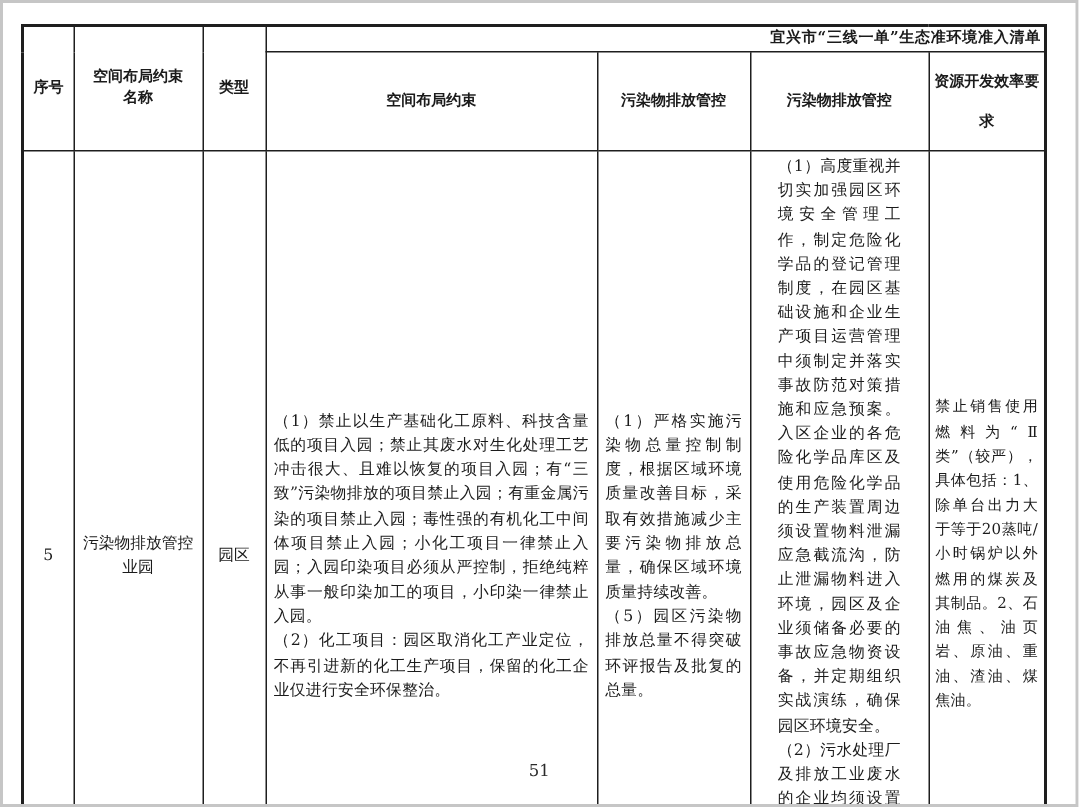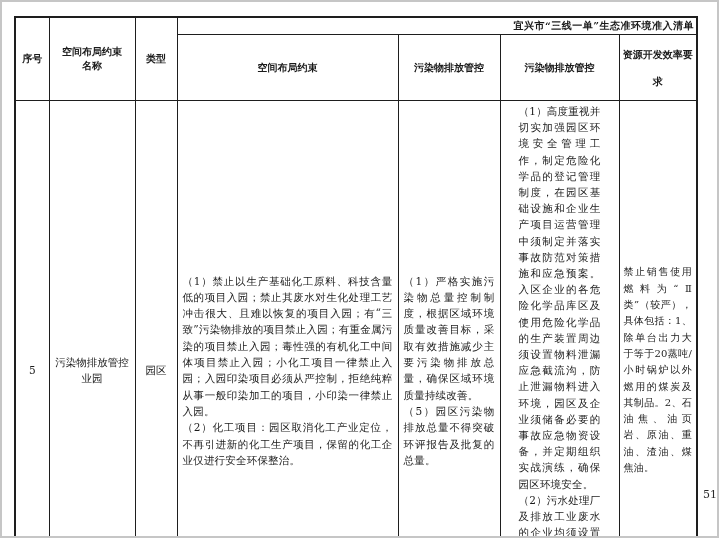--- a/index.html
+++ b/index.html
@@ -59,22 +59,22 @@
     padding: 14px 5px;
     letter-spacing: 0.2px;
   }
   .tc-risk { line-height: 16.2px; padding: 2px 18px; }
   .tc-resource { padding: 2px 4px; font-size: 10px; line-height: 16.3px; }
 
   .page-number {
     position: absolute;
     left: 0;
     right: 0;
-    top: 486px;
-    text-align: right;
+    top: 505px;
+    text-align: center;
     font-size: 11px;
     color: #2a2a2a;
   }
 </style>
 </head>
 <body>
 
 <div class="page">
 
   <table class="doc-table">

